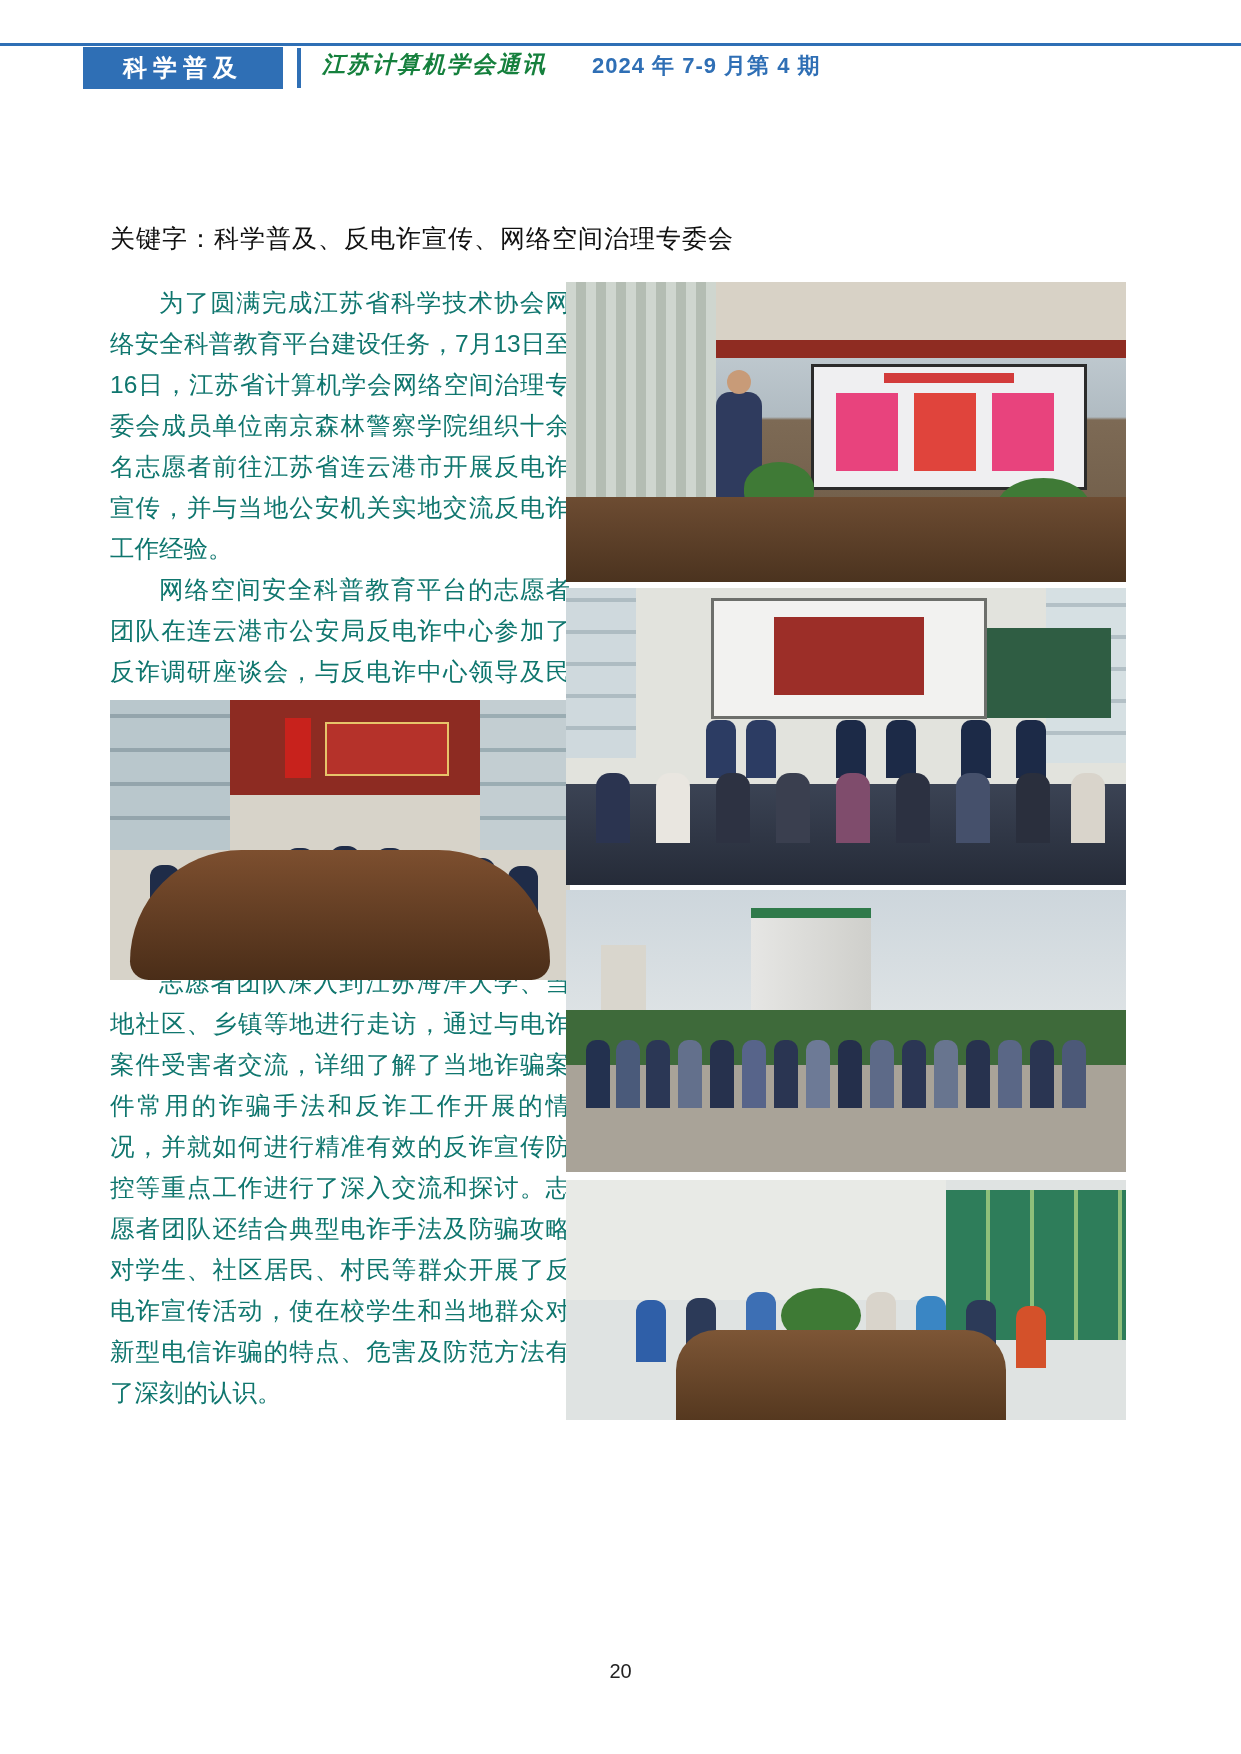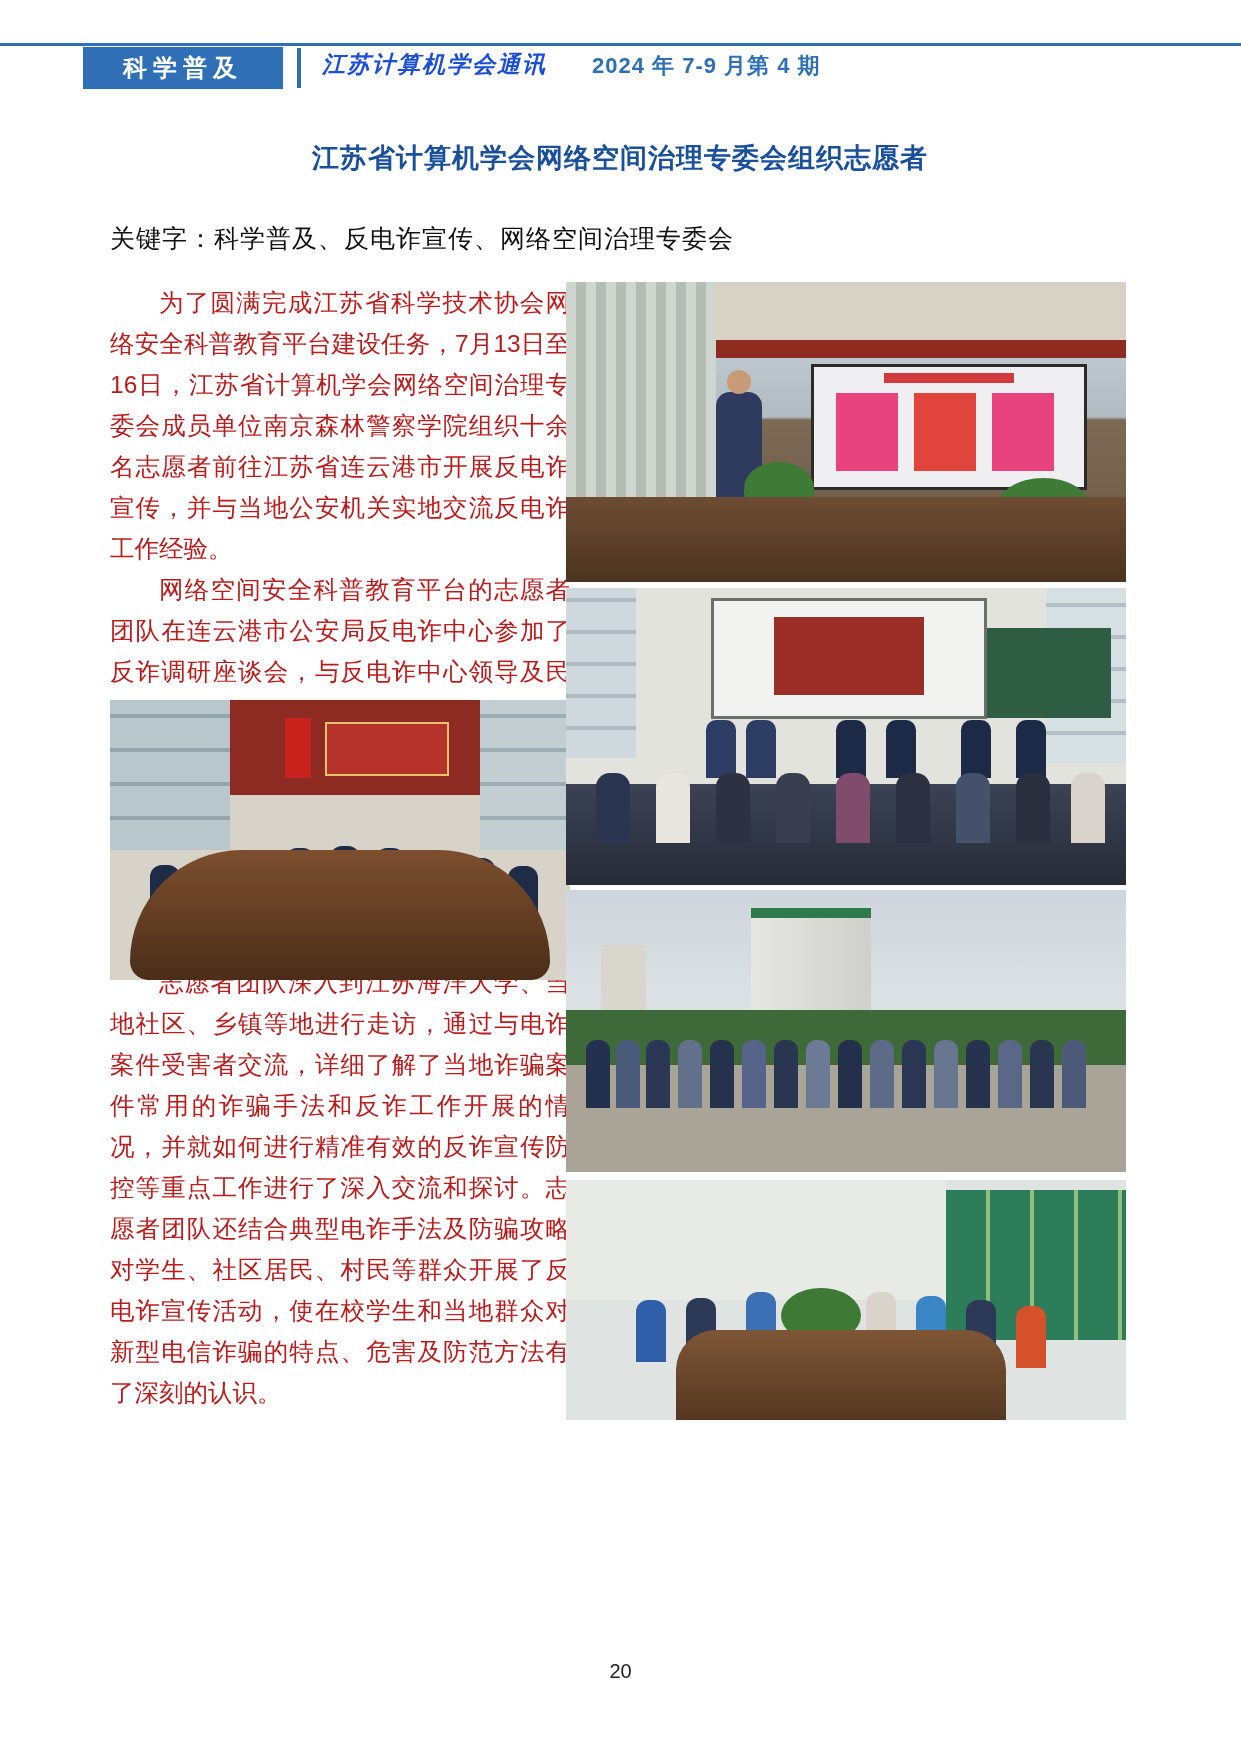--- a/index.html
+++ b/index.html
@@ -51,21 +51,21 @@
     top: 5px;
     width: 4px;
     height: 40px;
     background: #2f6fb5;
   }
   .header-journal {
     position: absolute;
     left: 322px;
     top: 6px;
     font-size: 23px;
-    color: #1d4ed8;
+    color: #15803d;
     font-style: italic;
     font-weight: bold;
     letter-spacing: 2px;
     font-family: "DejaVu Serif", serif;
   }
   .header-issue {
     position: absolute;
     left: 592px;
     top: 8px;
     font-size: 22px;
@@ -100,21 +100,21 @@
     letter-spacing: 1px;
   }
 
   
   .col-text {
     position: absolute;
     left: 110px;
     width: 460px;
     font-size: 24.5px;
     line-height: 41px;
-    color: #b91c1c;
+    color: #0f766e;
     text-align: justify;
     text-justify: inter-ideograph;
   }
   .col-text p {
     margin: 0;
     text-indent: 2em;
   }
   #text-top { top: 282px; }
   #text-bottom { top: 962px; }
 
@@ -277,21 +277,20 @@
 
 <div class="header">
   <div class="header-rule"></div>
   <div class="header-tag">科学普及</div>
   <div class="header-divider"></div>
   <div class="header-journal">江苏计算机学会通讯</div>
   <div class="header-issue">2024 年 7-9 月第 4 期</div>
 </div>
 
 <div class="title-block">
-  <div class="title-line">江苏省计算机学会网络空间治理专委会组织志愿者</div>
 </div>
 
 <div class="keywords">关键字：科学普及、反电诈宣传、网络空间治理专委会</div>
 
 <div class="col-text" id="text-top">
   <p>为了圆满完成江苏省科学技术协会网络安全科普教育平台建设任务，7月13日至16日，江苏省计算机学会网络空间治理专委会成员单位南京森林警察学院组织十余名志愿者前往江苏省连云港市开展反电诈宣传，并与当地公安机关实地交流反电诈工作经验。</p>
   <p>网络空间安全科普教育平台的志愿者团队在连云港市公安局反电诈中心参加了反诈调研座谈会，与反电诈中心领导及民警进行了业务交流，了解了当地公安部门反电诈工作概况及流程，观摩电信诈骗止付平台的演示，深入调研了连云港市侦查打击、重点整治、防范治理三位一体的电诈打防体系。</p>
 </div>
 
 <div class="col-text" id="text-bottom">

